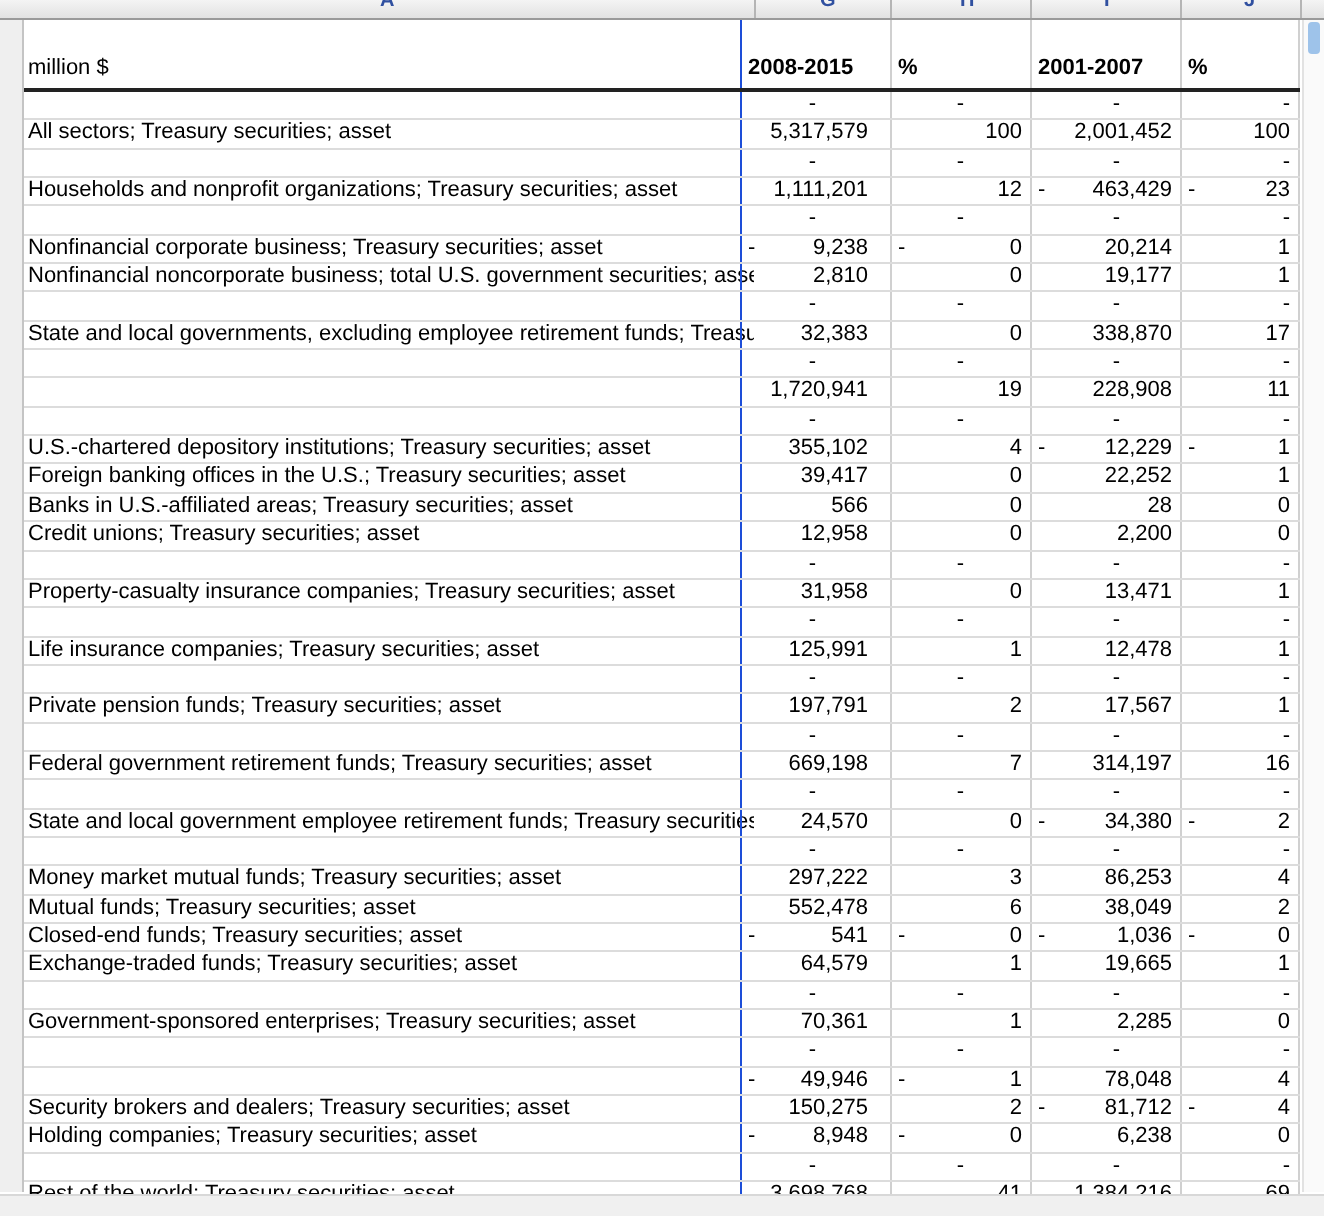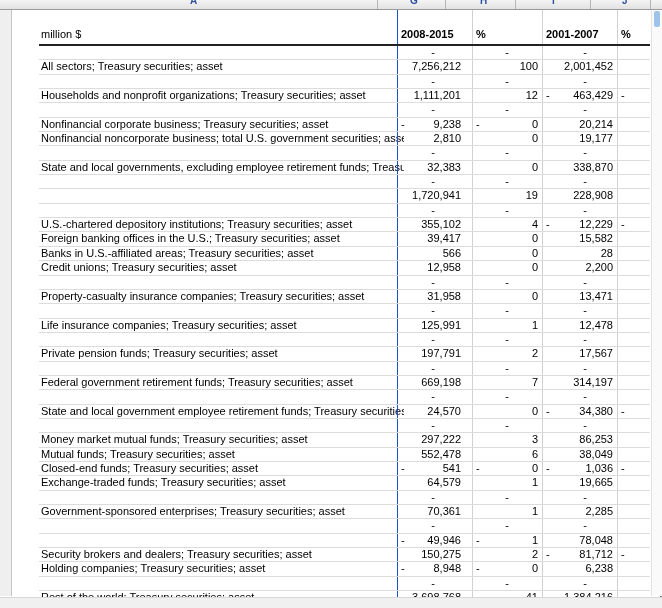--- a/index.html
+++ b/index.html
@@ -15,21 +15,21 @@
   }
   .colhdr .letter {
     position: absolute; top: -5px; font-size: 10px; color: #3050a0; font-weight: bold;
   }
   .colhdr .sep { position: absolute; top: 0; width: 1px; height: 9px; background: #b5b5b5; }
   .rowgutter {
     position: absolute; left: 0; top: 10px; width: 11px; height: 586px;
     background: #efefef; border-right: 1px solid #c4c4c4;
   }
   .grid { position: absolute; left: 12px; top: 10px; width: 638px; }
-  .row { position: relative; height: 14.35px; border-bottom: 1px solid #dcdcdc; box-sizing: border-box; margin-left: 27px; }
+  .row { position: relative; height: 14.35px; border-bottom: 1px solid #dcdcdc; box-sizing: border-box; }
   .row.head { height: 36px; border-bottom: 2px solid #222; }
   .cell {
     position: absolute; top: 0; bottom: 0; box-sizing: border-box;
     white-space: nowrap; overflow: hidden; line-height: 13px;
   }
   .row.head .cell { line-height: 20px; padding-top: 14px; }
   .c-label { left: 0; width: 365px; padding-left: 2px; }
   .c-v1 { left: 358px; width: 68px; border-left: 1px solid #1d4ed8; }
   .c-p1 { left: 433px; width: 70px; border-left: 1px solid #d0d0d0; }
   .c-v2 { left: 503px; width: 75px; border-left: 1px solid #d0d0d0; }
@@ -79,21 +79,21 @@
   <div id="rows">
       <div class="row">
         <div class="cell c-label"></div>
         <div class="cell c-v1 num" style="padding-right:30px">-</div>
         <div class="cell c-p1 num" style="padding-right:33px">-</div>
         <div class="cell c-v2 num" style="padding-right:30px">-</div>
         <div class="cell c-p2 num" style="padding-right:4px">-</div>
       </div>
       <div class="row">
         <div class="cell c-label">All sectors; Treasury securities; asset</div>
-        <div class="cell c-v1 num"><span>7,256,212</span></div>
+        <div class="cell c-v1 num"><span>5,317,579</span></div>
         <div class="cell c-p1 num"><span>100</span></div>
         <div class="cell c-v2 num"><span>2,001,452</span></div>
         <div class="cell c-p2 num"><span>100</span></div>
       </div>
       <div class="row">
         <div class="cell c-label"></div>
         <div class="cell c-v1 num" style="padding-right:30px">-</div>
         <div class="cell c-p1 num" style="padding-right:33px">-</div>
         <div class="cell c-v2 num" style="padding-right:30px">-</div>
         <div class="cell c-p2 num" style="padding-right:4px">-</div>
@@ -164,21 +164,21 @@
         <div class="cell c-label">U.S.-chartered depository institutions; Treasury securities; asset</div>
         <div class="cell c-v1 num"><span>355,102</span></div>
         <div class="cell c-p1 num"><span>4</span></div>
         <div class="cell c-v2 num"><span class="neg">-</span><span>12,229</span></div>
         <div class="cell c-p2 num"><span class="neg">-</span><span>1</span></div>
       </div>
       <div class="row">
         <div class="cell c-label">Foreign banking offices in the U.S.; Treasury securities; asset</div>
         <div class="cell c-v1 num"><span>39,417</span></div>
         <div class="cell c-p1 num"><span>0</span></div>
-        <div class="cell c-v2 num"><span>15,582</span></div>
+        <div class="cell c-v2 num"><span>22,252</span></div>
         <div class="cell c-p2 num"><span>1</span></div>
       </div>
       <div class="row">
         <div class="cell c-label">Banks in U.S.-affiliated areas; Treasury securities; asset</div>
         <div class="cell c-v1 num"><span>566</span></div>
         <div class="cell c-p1 num"><span>0</span></div>
         <div class="cell c-v2 num"><span>28</span></div>
         <div class="cell c-p2 num"><span>0</span></div>
       </div>
       <div class="row">

